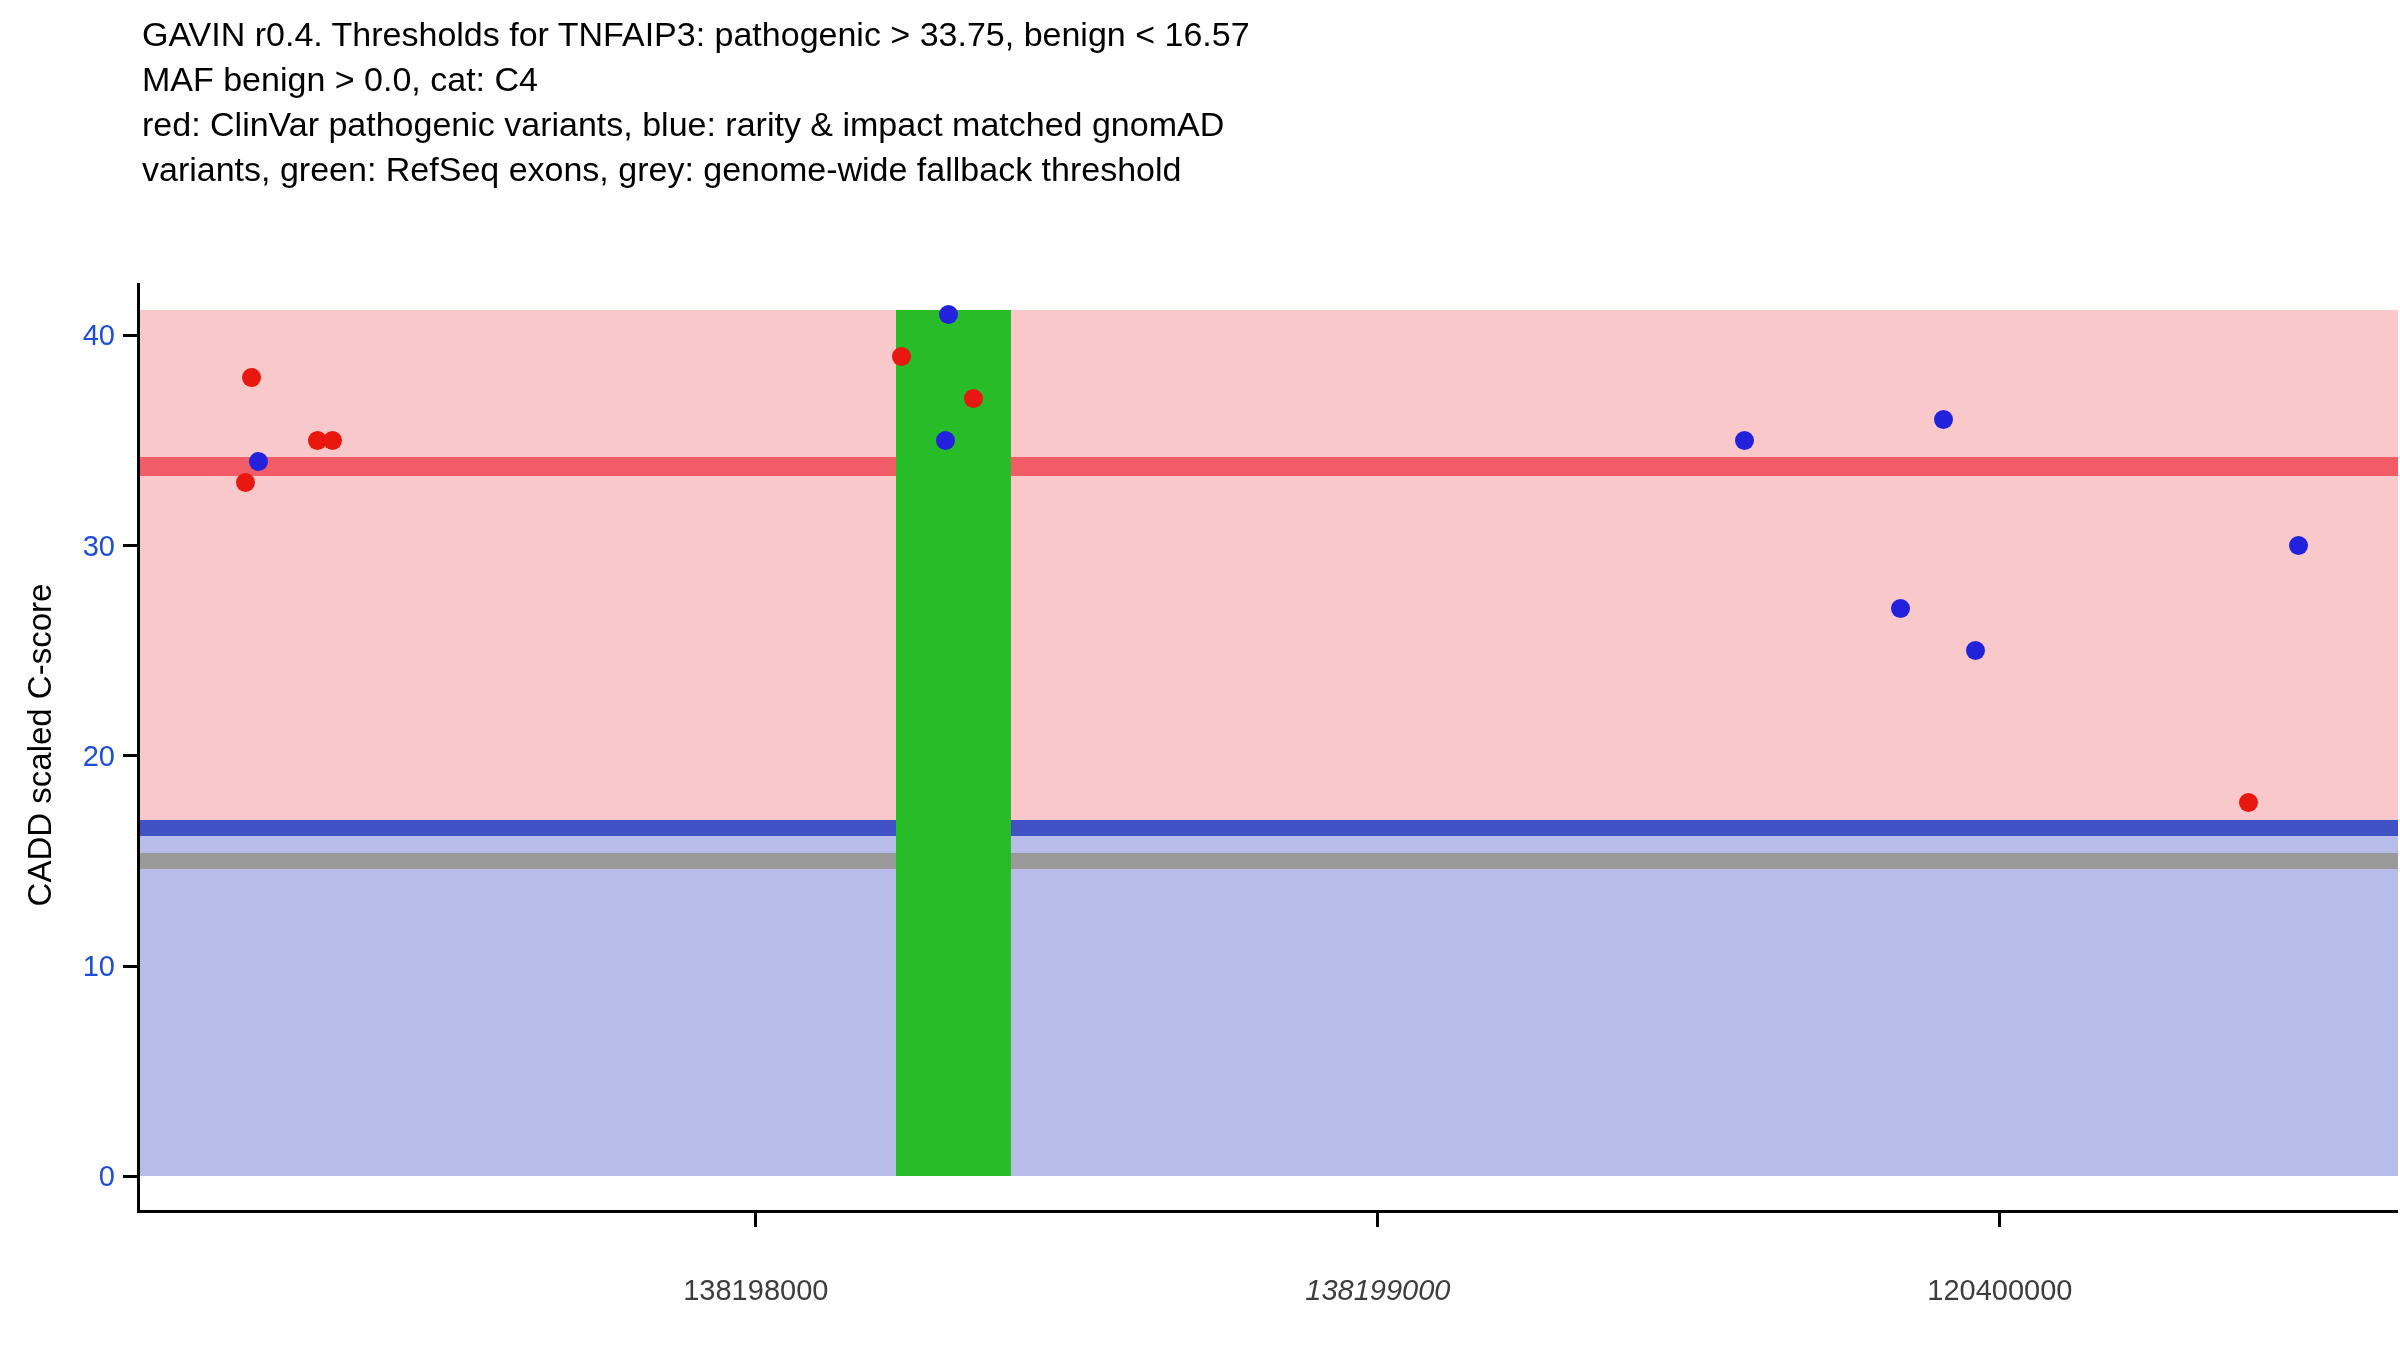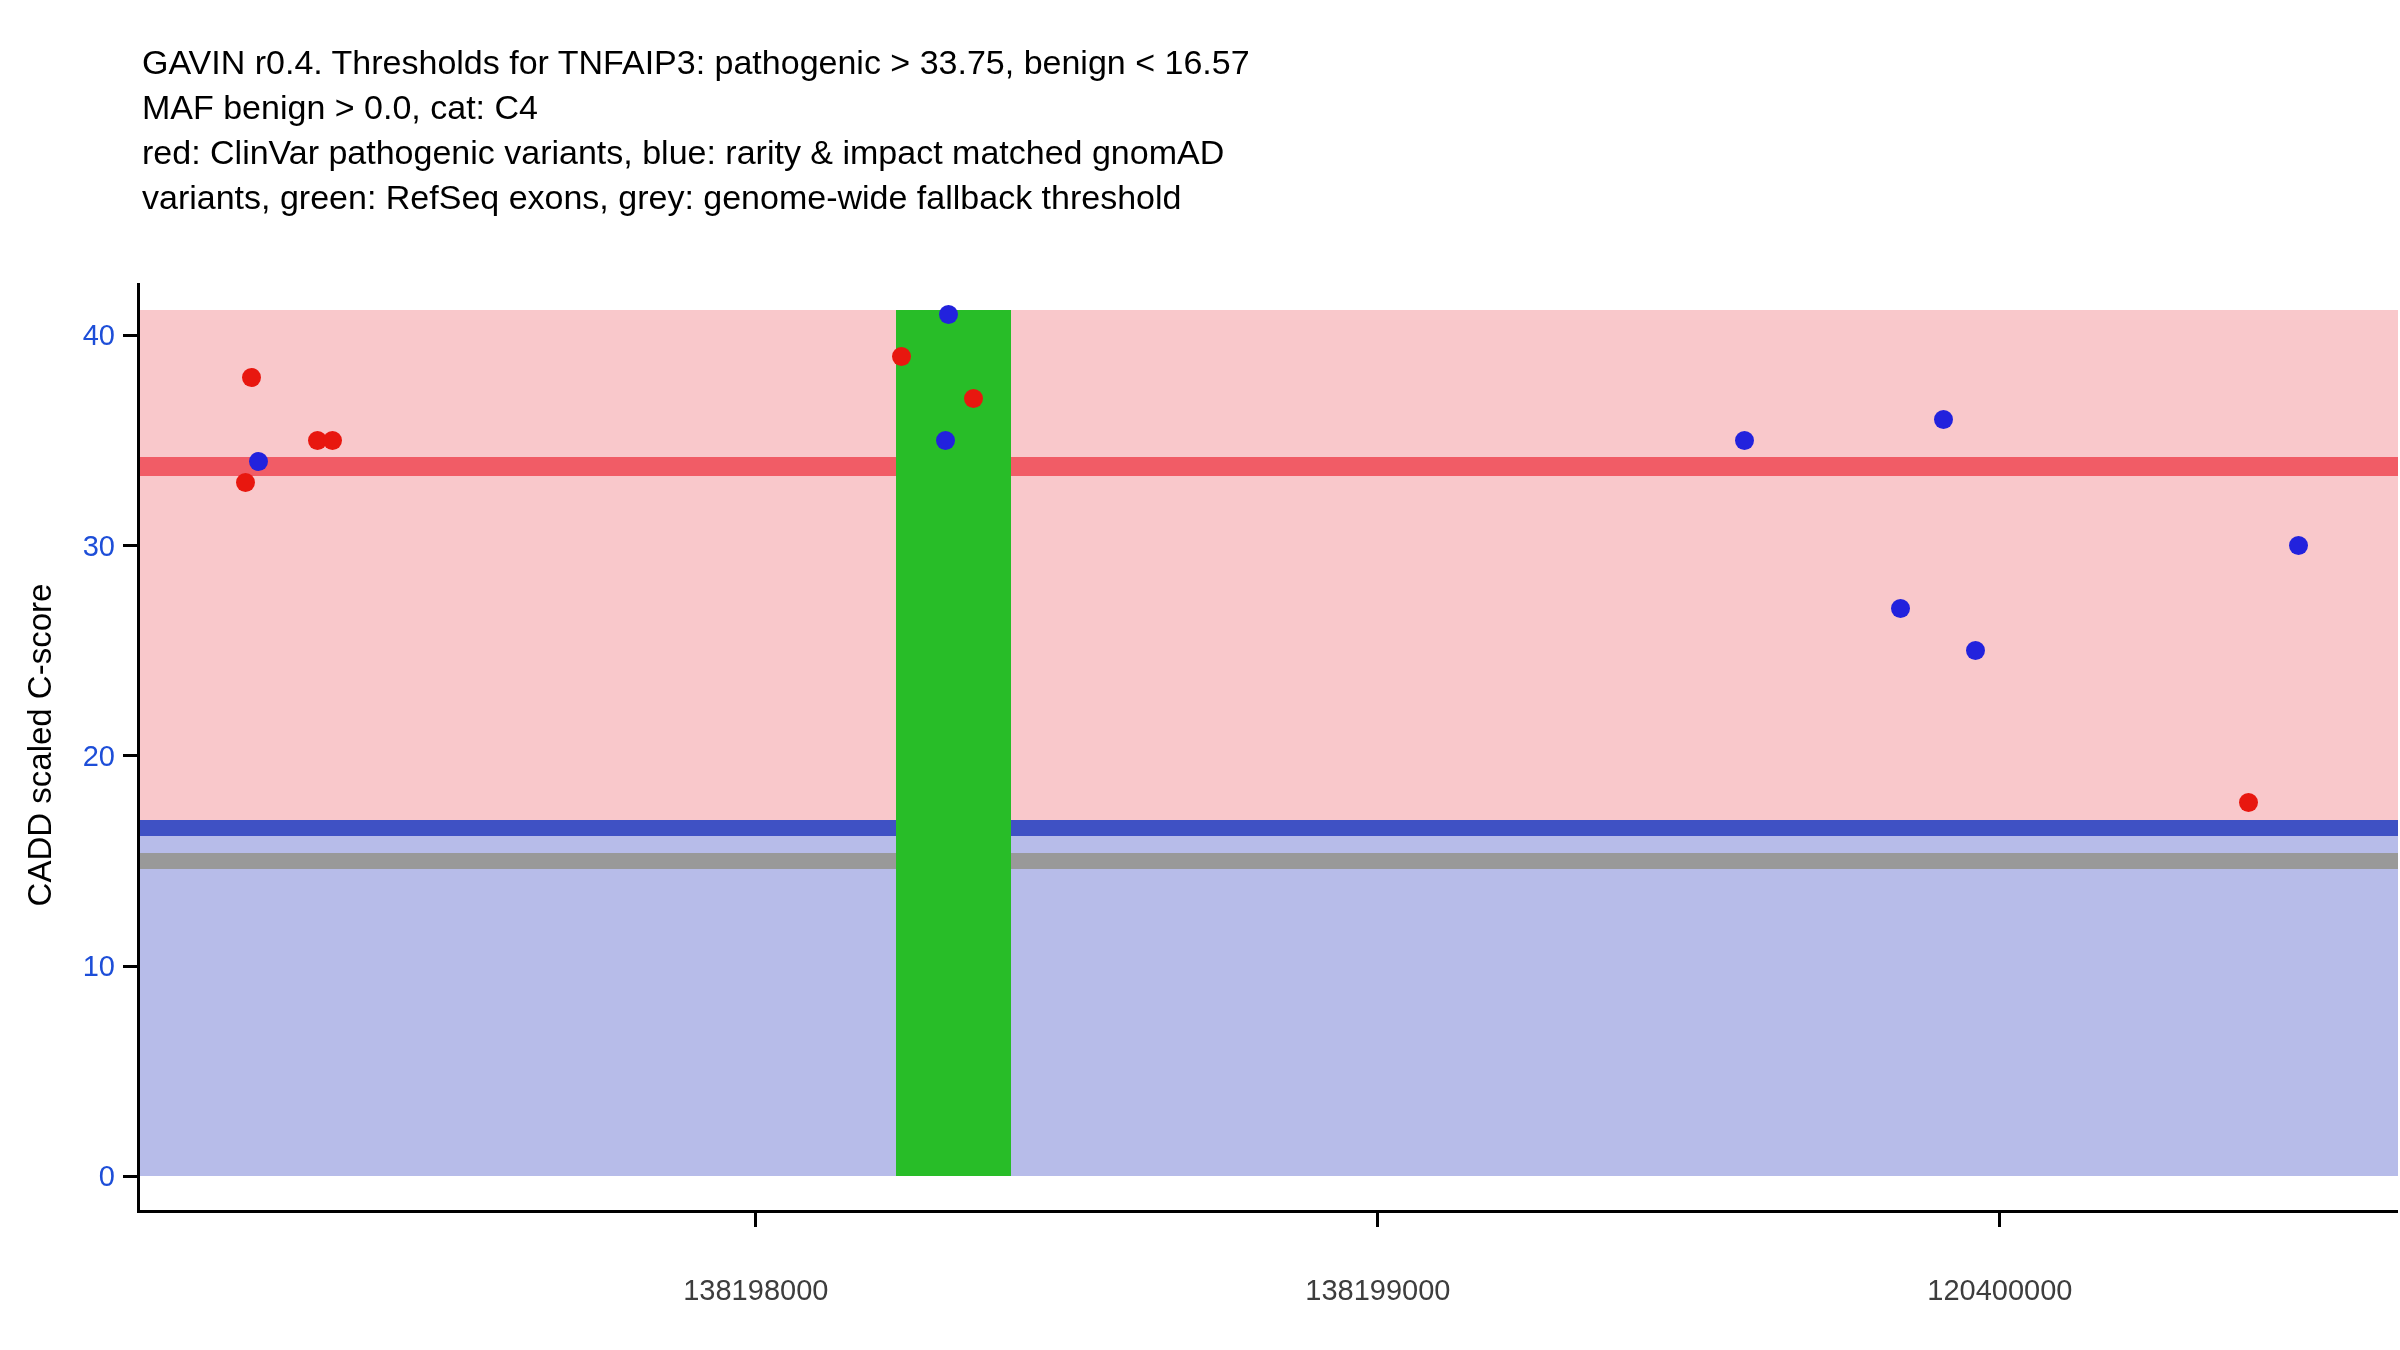--- a/index.html
+++ b/index.html
@@ -1,20 +1,20 @@
 <!DOCTYPE html>
 <html><head>
 <meta charset="utf-8">
 <style>
   * { margin: 0; padding: 0; box-sizing: border-box; }
   html, body { background: #ffffff; }
   body { font-family: "Liberation Sans", sans-serif; }
   .screen { position: relative; width: 2400px; height: 1350px; background: #ffffff; overflow: hidden; }
 
-  .title-block { position: absolute; left: 142px; top: 12px; font-size: 34px; line-height: 45px; color: #000000; white-space: nowrap; margin-top: 28px; }
+  .title-block { position: absolute; left: 142px; top: 12px; font-size: 34px; line-height: 45px; color: #000000; white-space: nowrap; }
 
   .plot { position: absolute; left: 0; top: 0; width: 2400px; height: 1350px; }
 
   #panel { position: absolute; left: 140px; top: 285px; width: 2258px; height: 925px; }
 
   .axis-line { position: absolute; background: #000000; }
   #y-axis-line { left: 137px; top: 283px; width: 3px; height: 930px; }
   #x-axis-line { left: 137px; top: 1210px; width: 2261px; height: 3px; }
 
   .region { position: absolute; left: 0; width: 100%; }
@@ -66,21 +66,21 @@
         <div class="pt" style="left: 1794.41px; top: 125.045px; background: rgb(34, 34, 221);"></div>
         <div class="pt" style="left: 1825.51px; top: 356.295px; background: rgb(34, 34, 221);"></div>
         <div class="pt" style="left: 2148.97px; top: 251.182px; background: rgb(34, 34, 221);"></div>
       </div>
     <div class="axis-line" id="y-axis-line"></div>
     <div class="axis-line" id="x-axis-line"></div>
     <div class="y-axis-label">CADD scaled C-score</div>
   <div class="tick x-tick" style="left: 754.318px;"></div>
       <div class="x-tick-label" style="left: 755.818px;">138198000</div>
       <div class="tick x-tick" style="left: 1376.36px;"></div>
-      <div class="x-tick-label" style="left: 1377.86px;">138199000</div>
+      <div class="x-tick-label" style="left: 1377.86px; font-style: italic;">138199000</div>
       <div class="tick x-tick" style="left: 1998.4px;"></div>
       <div class="x-tick-label" style="left: 1999.9px;">120400000</div>
       <div class="tick y-tick" style="top: 1174.86px;"></div>
       <div class="y-tick-label" style="top: 1161.36px;">0</div>
       <div class="tick y-tick" style="top: 964.636px;"></div>
       <div class="y-tick-label" style="top: 951.136px;">10</div>
       <div class="tick y-tick" style="top: 754.409px;"></div>
       <div class="y-tick-label" style="top: 740.909px;">20</div>
       <div class="tick y-tick" style="top: 544.182px;"></div>
       <div class="y-tick-label" style="top: 530.682px;">30</div>

